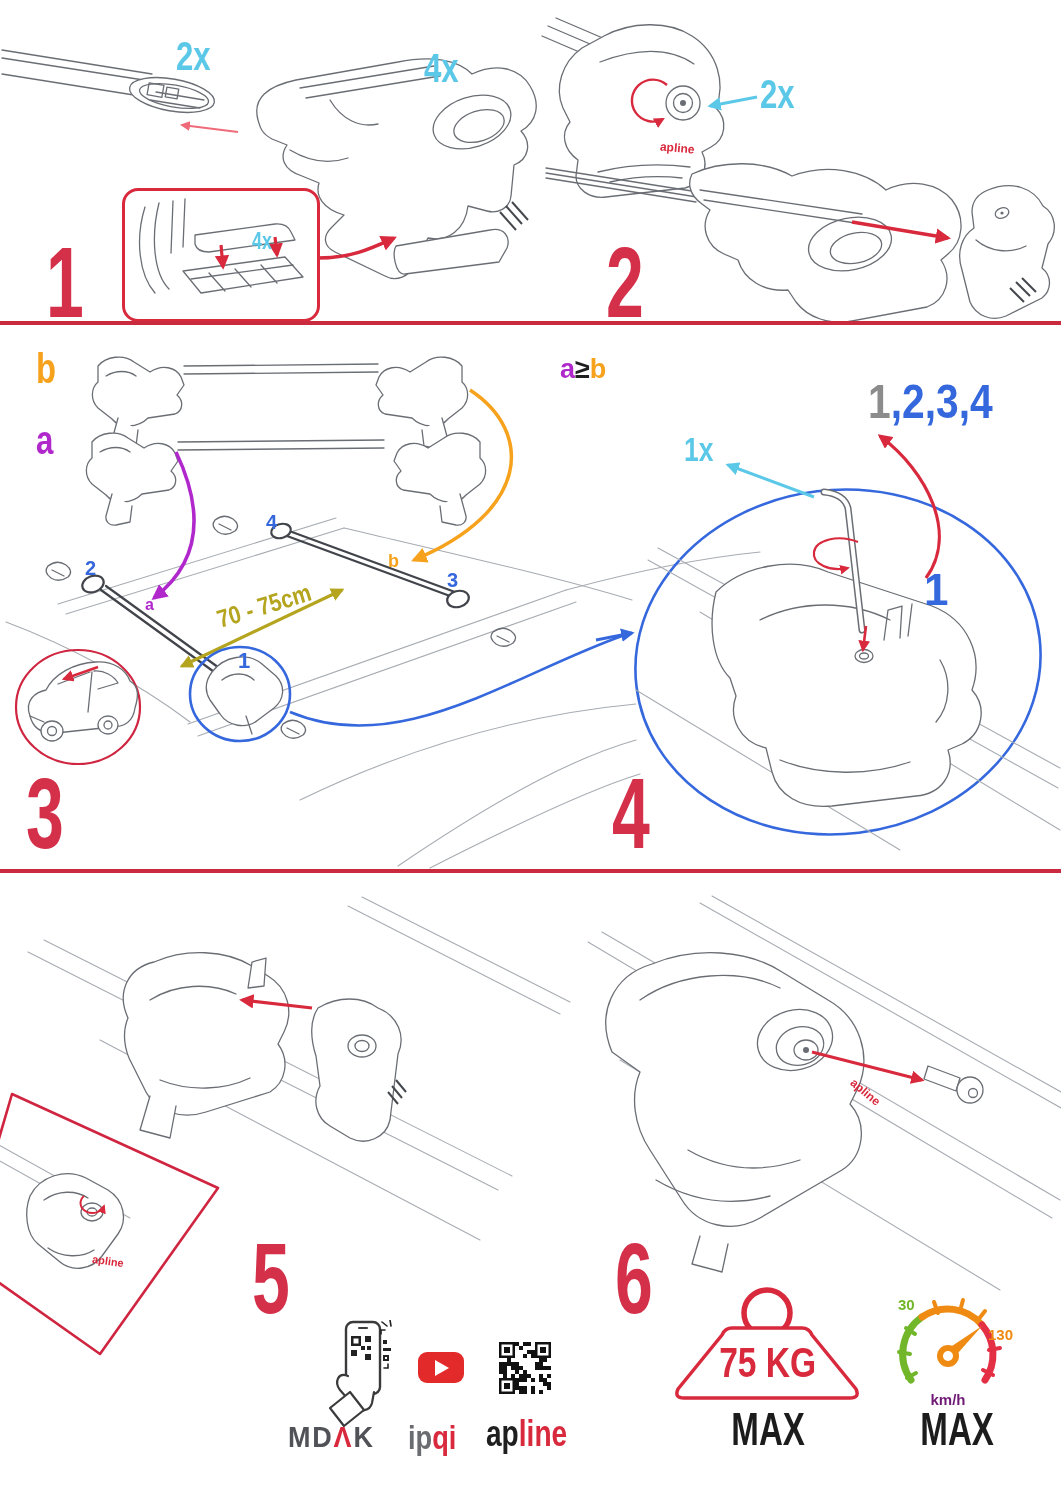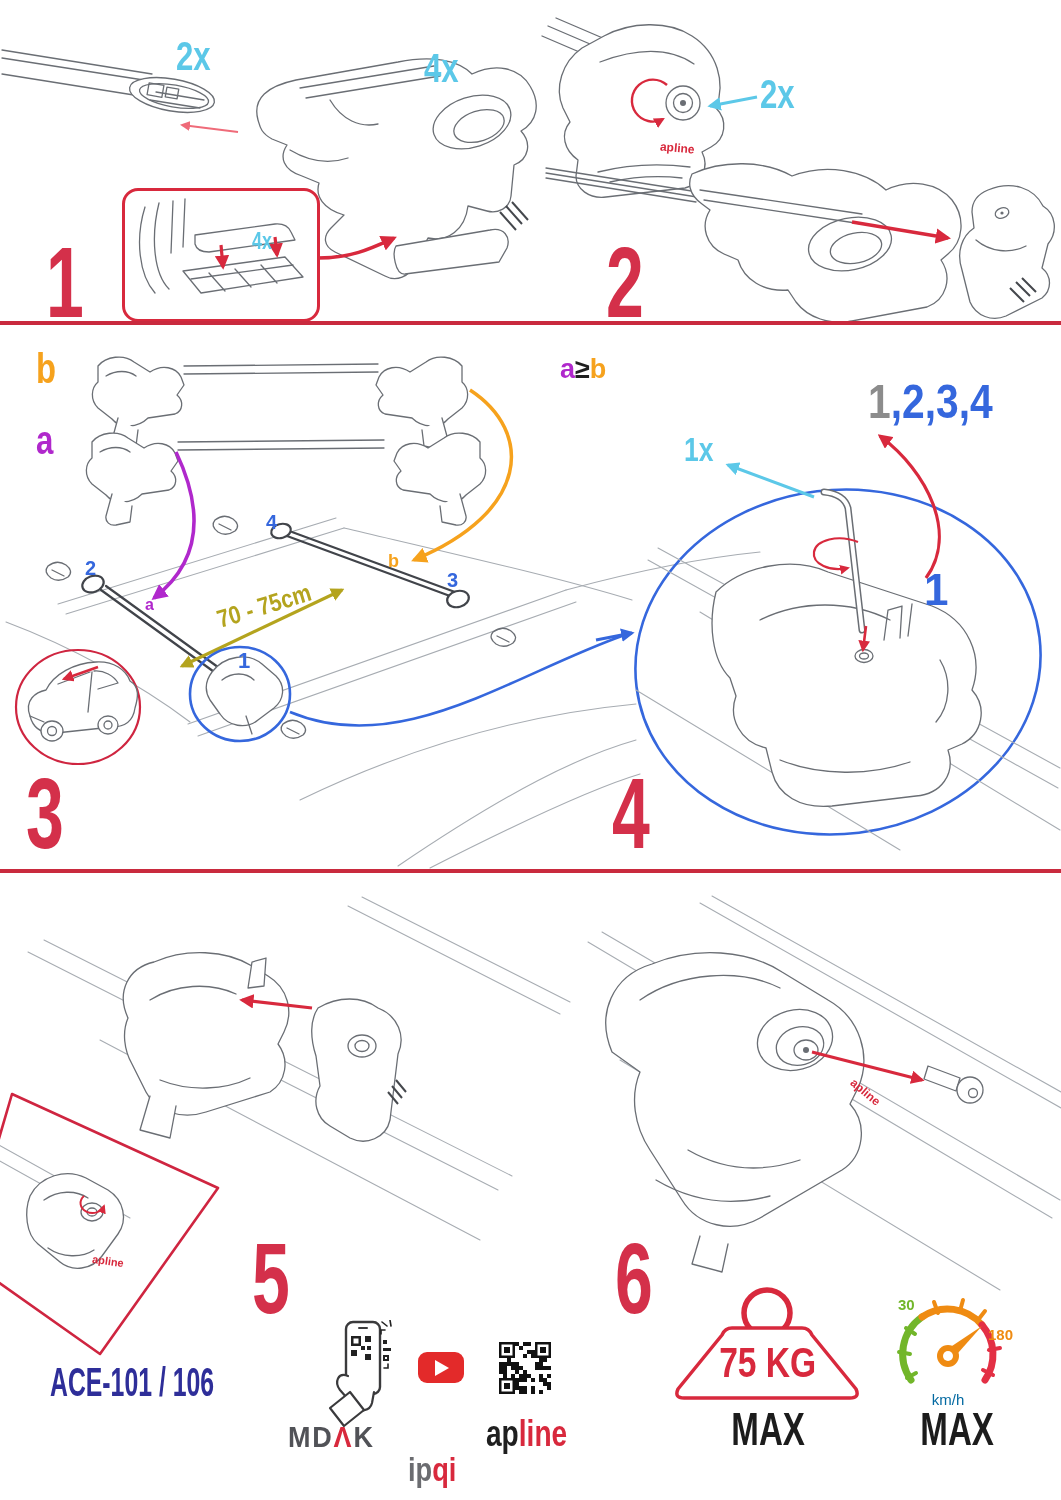--- a/index.html
+++ b/index.html
@@ -273,21 +273,20 @@
     <circle class="lnf" cx="970" cy="1090" r="13"></circle>
     <circle class="ln" cx="973" cy="1093" r="4.5"></circle>
   </g>
 </svg>
 
 <div class="lbl" style="left:92px;top:1256px;font-size:11px;color:#d8293d;transform:rotate(8deg);">apline</div>
 <div class="lbl" style="left:848px;top:1086px;font-size:12px;color:#d8293d;transform:rotate(40deg);">apline</div>
 <div class="stepnum" style="left:252px;top:1228px;">5</div>
 <div class="stepnum" style="left:615px;top:1228px;">6</div>
 
-<div class="lbl" style="left:50px;top:1362px;font-size:40px;color:#2e2e99;font-weight:bold;"><span class="cx" style="transform:scaleX(.62)">ACE-101 / 106</span></div>
 
 <svg class="art" style="left:322px;top:1320px;position:absolute;" width="70" height="112" viewBox="0 0 70 112">
   <rect x="24" y="2" width="34" height="72" rx="7" fill="#fff" stroke="#3a3a3c" stroke-width="2.4"></rect>
   <path d="M37,8 L45,8" stroke="#3a3a3c" stroke-width="2" stroke-linecap="round"></path>
   <g fill="#222">
     <rect x="29" y="16" width="10" height="10"></rect>
         <rect x="31.5" y="18.5" width="5" height="5" fill="#fff"></rect>
     <rect x="43" y="16" width="6" height="6"></rect>
         <rect x="29" y="30" width="6" height="6"></rect>
     <rect x="39" y="26" width="4" height="4"></rect>
@@ -302,21 +301,21 @@
   </g>
   <path d="M59,14 L59,10 L63,10 M66,44 L66,48 L62,48 M60,2 L65,6 M68,0 L69,6" stroke="#222" stroke-width="1.6" fill="none" stroke-linecap="round"></path>
   <path d="M26,56 C16,52 12,62 18,70 L32,86 C38,93 48,91 50,83 L52,72" fill="#fff" stroke="#3a3a3c" stroke-width="2.2" stroke-linecap="round" stroke-linejoin="round"></path>
   <path d="M8,88 L28,72 L42,90 L22,106 Z" fill="#fff" stroke="#3a3a3c" stroke-width="2.2" stroke-linejoin="round"></path>
 </svg>
 <div class="lbl" style="left:288px;top:1422px;font-size:30px;letter-spacing:2px;text-align:right;"><span class="cx" style="transform:scaleX(.9)"><span style="color:#515257">MD</span><span style="color:#d8293d">Λ</span><span style="color:#515257">K</span></span></div>
 
 <div class="yt" style="left:418px;top:1352px;width:46px;height:31px;">
       <span></span>
     </div>
-<div class="lbl" style="left:408px;top:1420px;font-size:34px;font-weight:600;margin-top:32px;"><span class="cx" style="transform:scaleX(.8)"><span style="color:#6b6c70">ip</span><span style="color:#d8293d">qi</span></span></div>
+<div class="lbl" style="left:408px;top:1420px;font-size:34px;font-weight:600;"><span class="cx" style="transform:scaleX(.8)"><span style="color:#6b6c70">ip</span><span style="color:#d8293d">qi</span></span></div>
 
 <svg class="art" style="left:498px;top:1338px;position:absolute;" width="54" height="62" viewBox="0 0 54 62">
   <g id="qr-code-svg" transform="translate(1,4)">
         <rect x="0" y="0" width="16" height="16" fill="#111"></rect>
         <rect x="2.5" y="2.5" width="11" height="11" fill="#fff"></rect>
         <rect x="5" y="5" width="6" height="6" fill="#111"></rect>
         <rect x="36" y="0" width="16" height="16" fill="#111"></rect>
         <rect x="38.5" y="2.5" width="11" height="11" fill="#fff"></rect>
         <rect x="41" y="5" width="6" height="6" fill="#111"></rect>
         <rect x="0" y="36" width="16" height="16" fill="#111"></rect>
@@ -401,17 +400,17 @@
     <line x1="90" y1="21" x2="93" y2="10" stroke="#ef8b12"></line>
     <line x1="108" y1="30" x2="115" y2="21" stroke="#ef8b12"></line>
     <line x1="119" y1="60" x2="130" y2="58" stroke="#e33045"></line>
     <line x1="113" y1="80" x2="123" y2="85" stroke="#e33045"></line>
   </g>
   <path d="M73,62 L112,36 L80,72 Z" fill="#ef8b12"></path>
   <circle cx="78" cy="66" r="11" fill="#ef8b12"></circle>
   <circle cx="78" cy="66" r="5" fill="#fff"></circle>
 </svg>
 <div class="lbl" style="left:898px;top:1297px;font-size:15px;color:#72b62a;">30</div>
-<div class="lbl" style="left:988px;top:1327px;font-size:15px;color:#ef8b12;">180</div>
-<div class="lbl ctr" style="left:922px;top:1392px;width:52px;font-size:15px;color:#0369a1;font-weight:normal;">km/h</div>
+<div class="lbl" style="left:988px;top:1327px;font-size:15px;color:#ef8b12;">130</div>
+<div class="lbl ctr" style="left:922px;top:1392px;width:52px;font-size:15px;color:#701a75;font-weight:bold;">km/h</div>
 <div class="lbl ctr" style="left:906px;top:1406px;width:84px;font-size:46px;color:#1c1c1c;font-weight:600;"><span class="cx" style="transform:scaleX(.72);transform-origin:center top;">MAX</span></div>
 
 </div>
 
 </body></html>

